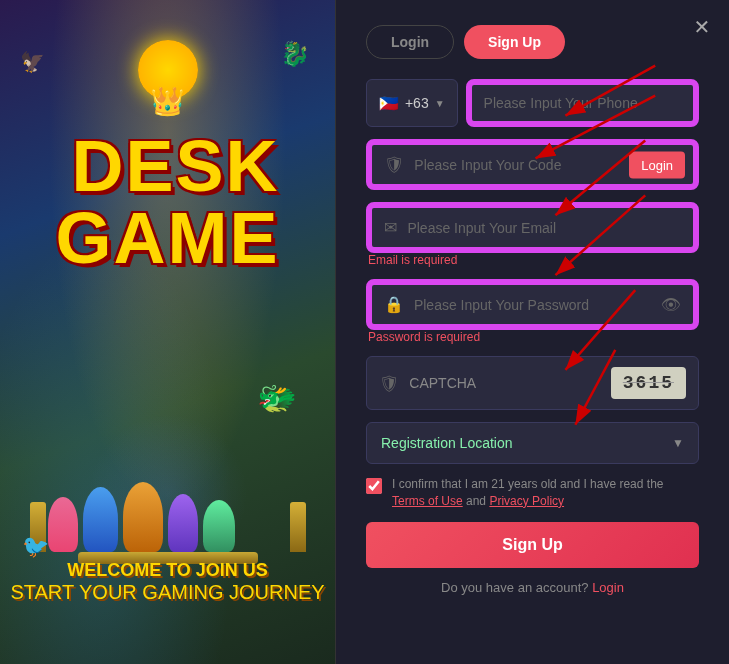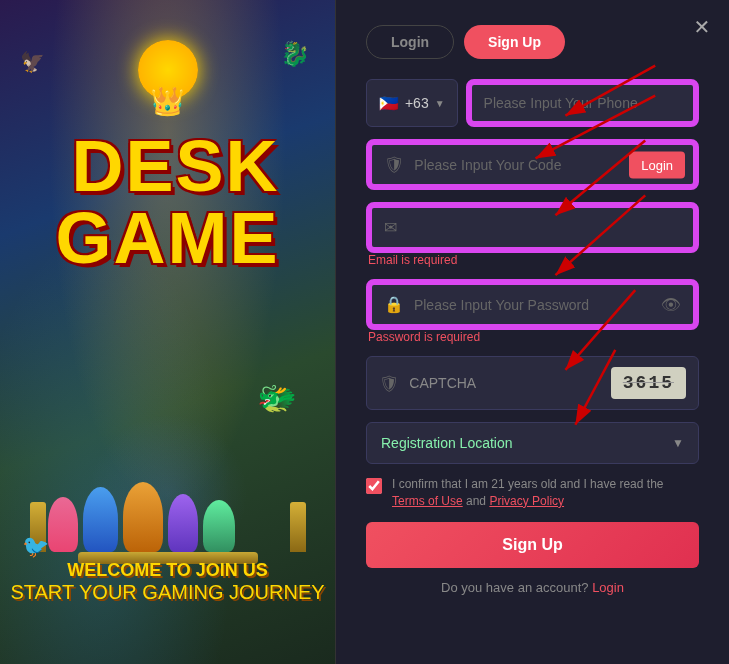--- a/index.html
+++ b/index.html
@@ -500,20 +500,21 @@
         <span class="field-icon">🛡</span>
         <input type="text" placeholder="Please Input Your Code" style="">
         <button class="send-btn">Login</button>
       </div>
     </div>
 
     
     <div class="form-field">
       <div class="input-wrapper">
         <span class="field-icon">✉</span>
+        <input type="email" placeholder="Please Input Your Email" style="">
       </div>
       <div class="error-text">Email is required</div>
     </div>
 
     
     <div class="form-field">
       <div class="input-wrapper">
         <span class="field-icon">🔒</span>
         <input type="password" placeholder="Please Input Your Password" style="">
         <span class="eye-icon">👁</span>

